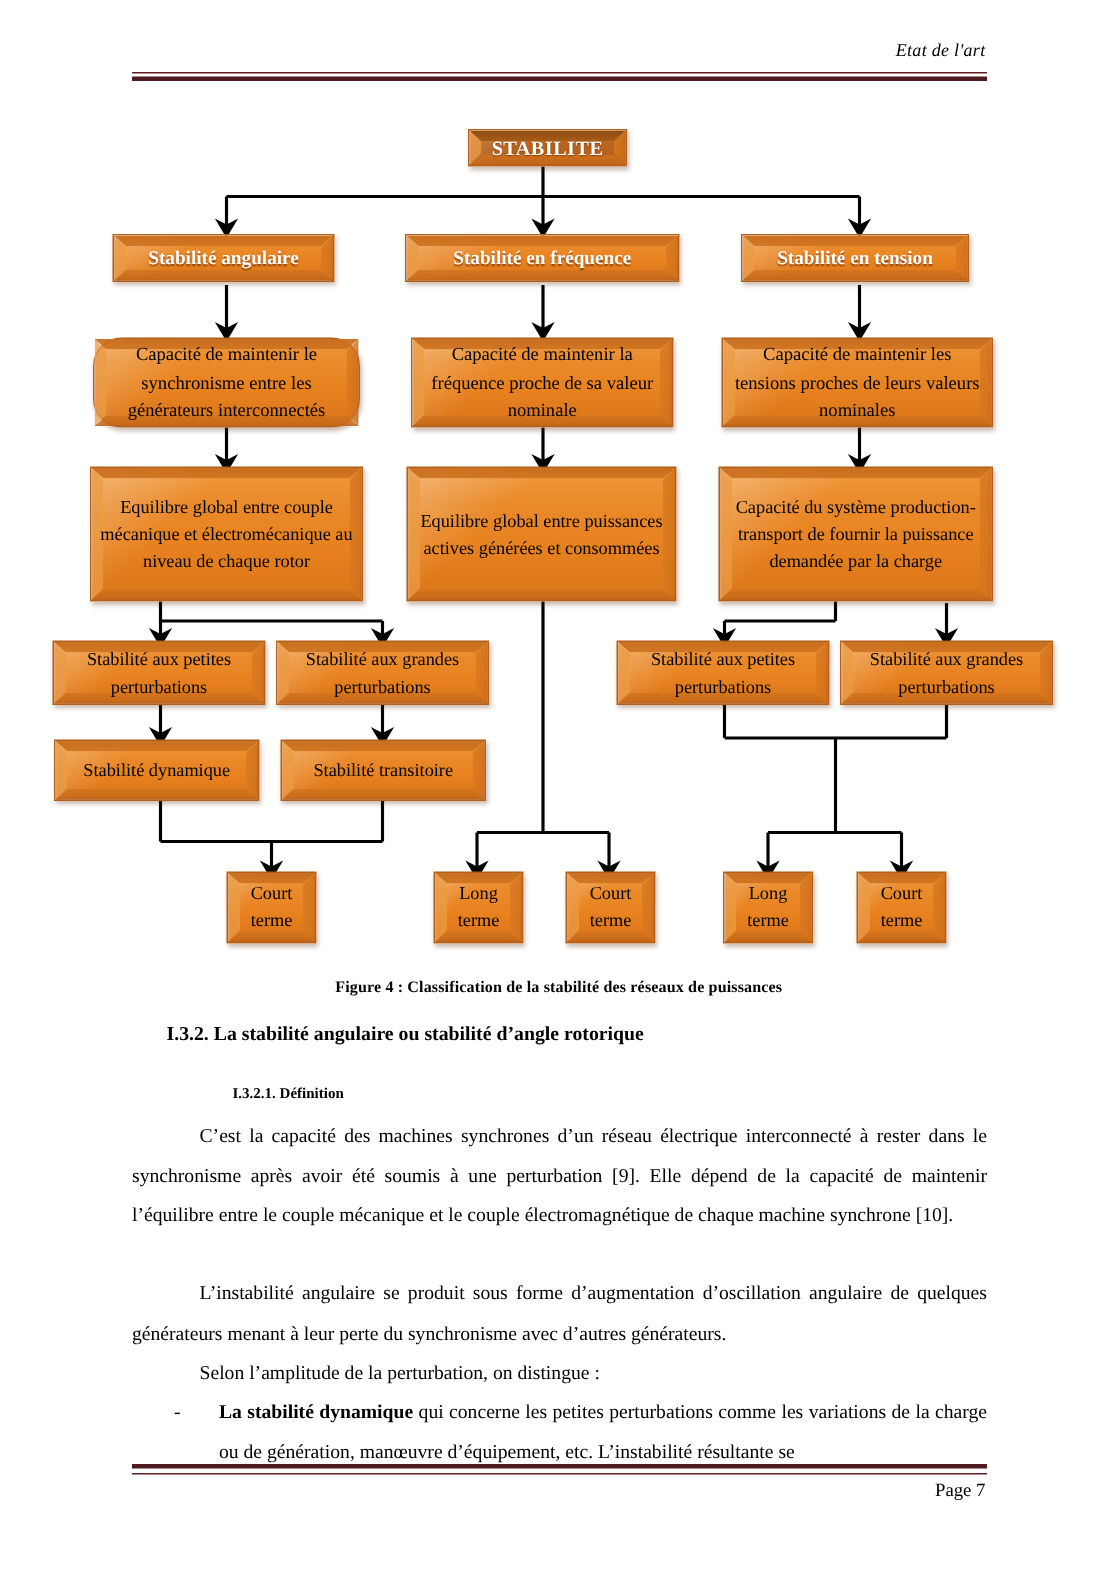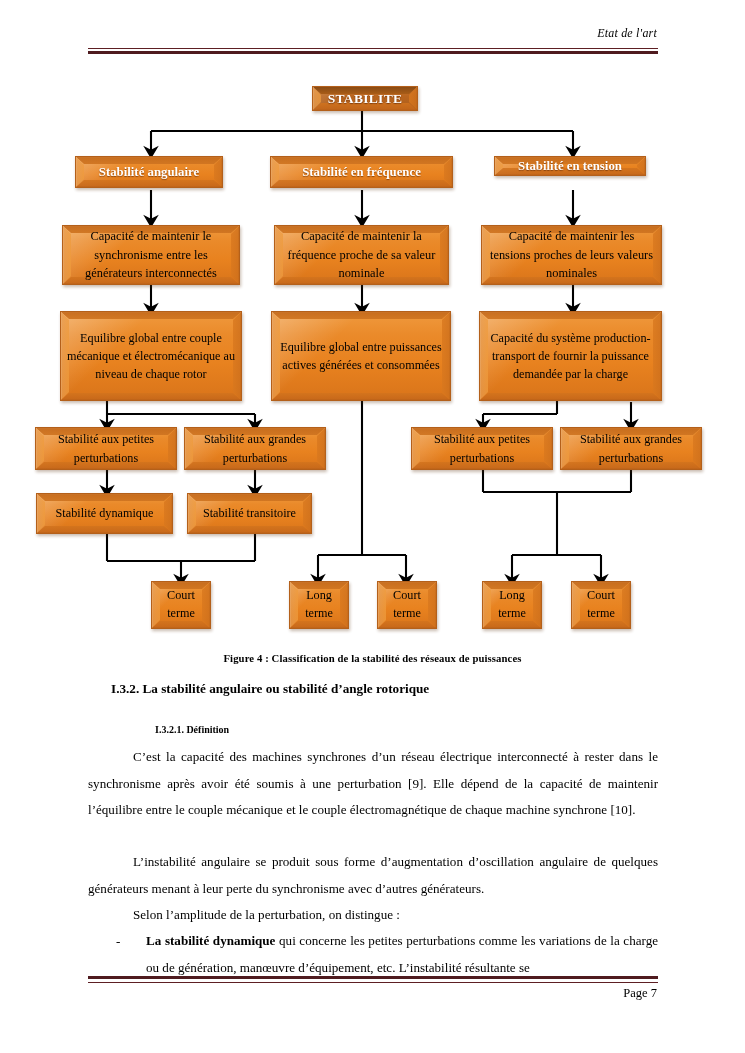--- a/index.html
+++ b/index.html
@@ -196,31 +196,31 @@
     </div>
     <div class="node lvl1" style="left:270px;top:156px;width:183px;height:32px;">
       <span class="bev">
           <i class="t"></i>
           <i class="l"></i>
           <i class="r"></i>
           <i class="b"></i>
         </span>
       <span class="lbl">Stabilité en fréquence</span>
     </div>
-    <div class="node lvl1" style="left:494px;top:156px;width:152px;height:20px;">
+    <div class="node lvl1" style="left:494px;top:156px;width:152px;height:32px;">
       <span class="bev">
           <i class="t"></i>
           <i class="l"></i>
           <i class="r"></i>
           <i class="b"></i>
         </span>
       <span class="lbl">Stabilité en tension</span>
     </div>
 
-    <div class="node lvl2" style="left:62px;top:225px;width:178px;height:60px;">
+    <div class="node lvl2" style="left:62px;top:225px;width:178px;height:60px;border-radius:19px;">
       <span class="bev">
           <i class="t"></i>
           <i class="l"></i>
           <i class="r"></i>
           <i class="b"></i>
         </span>
       <span class="lbl">Capacité de maintenir le synchronisme entre les générateurs interconnectés</span>
     </div>
     <div class="node lvl2" style="left:274px;top:225px;width:175px;height:60px;">
       <span class="bev">
@@ -308,21 +308,21 @@
 
     <div class="node lvl4" style="left:36px;top:493px;width:137px;height:41px;">
       <span class="bev">
           <i class="t"></i>
           <i class="l"></i>
           <i class="r"></i>
           <i class="b"></i>
         </span>
       <span class="lbl">Stabilité dynamique</span>
     </div>
-    <div class="node lvl4" style="left:187px;top:493px;width:125px;height:41px;">
+    <div class="node lvl4" style="left:187px;top:493px;width:137px;height:41px;">
       <span class="bev">
           <i class="t"></i>
           <i class="l"></i>
           <i class="r"></i>
           <i class="b"></i>
         </span>
       <span class="lbl">Stabilité transitoire</span>
     </div>
 
     <div class="node leaf" style="left:151px;top:581px;width:60px;height:48px;">

